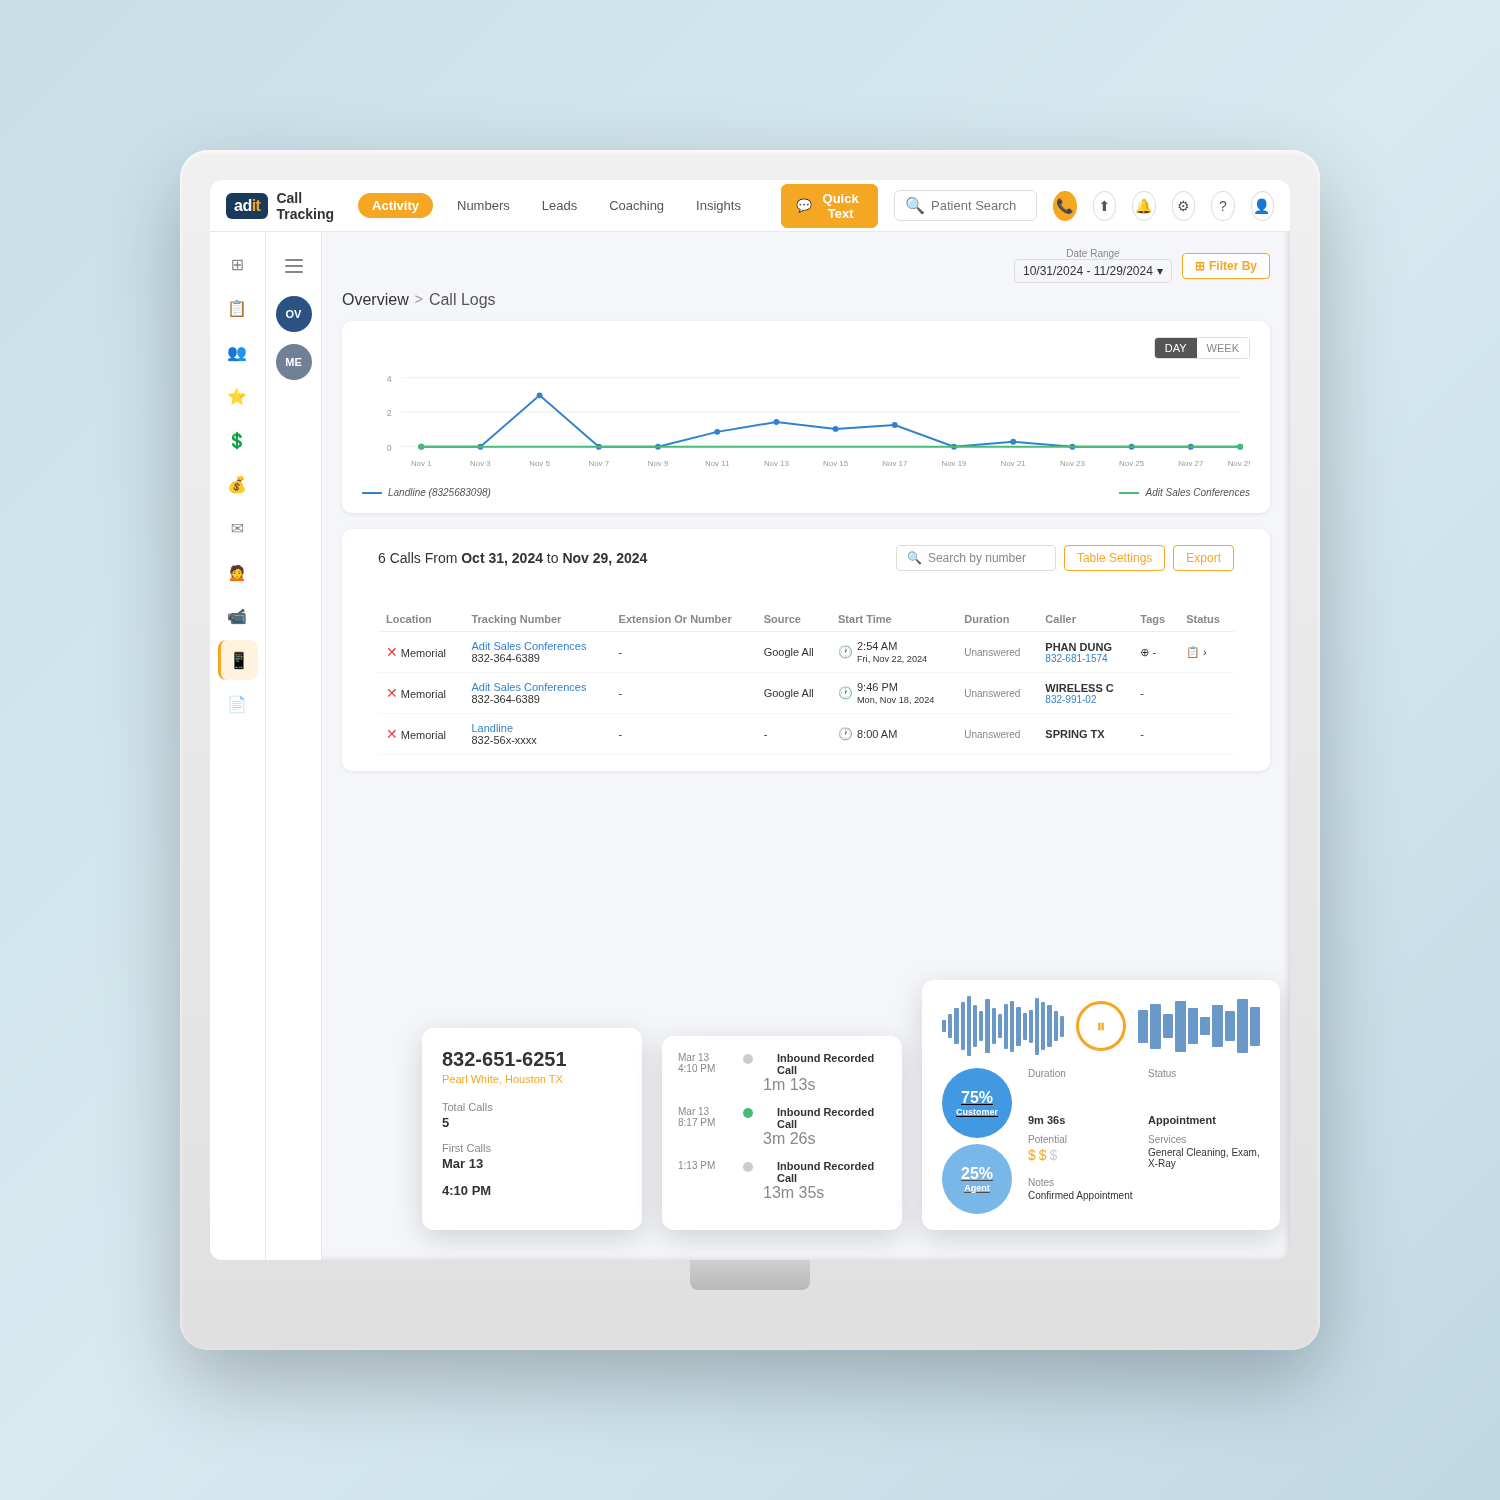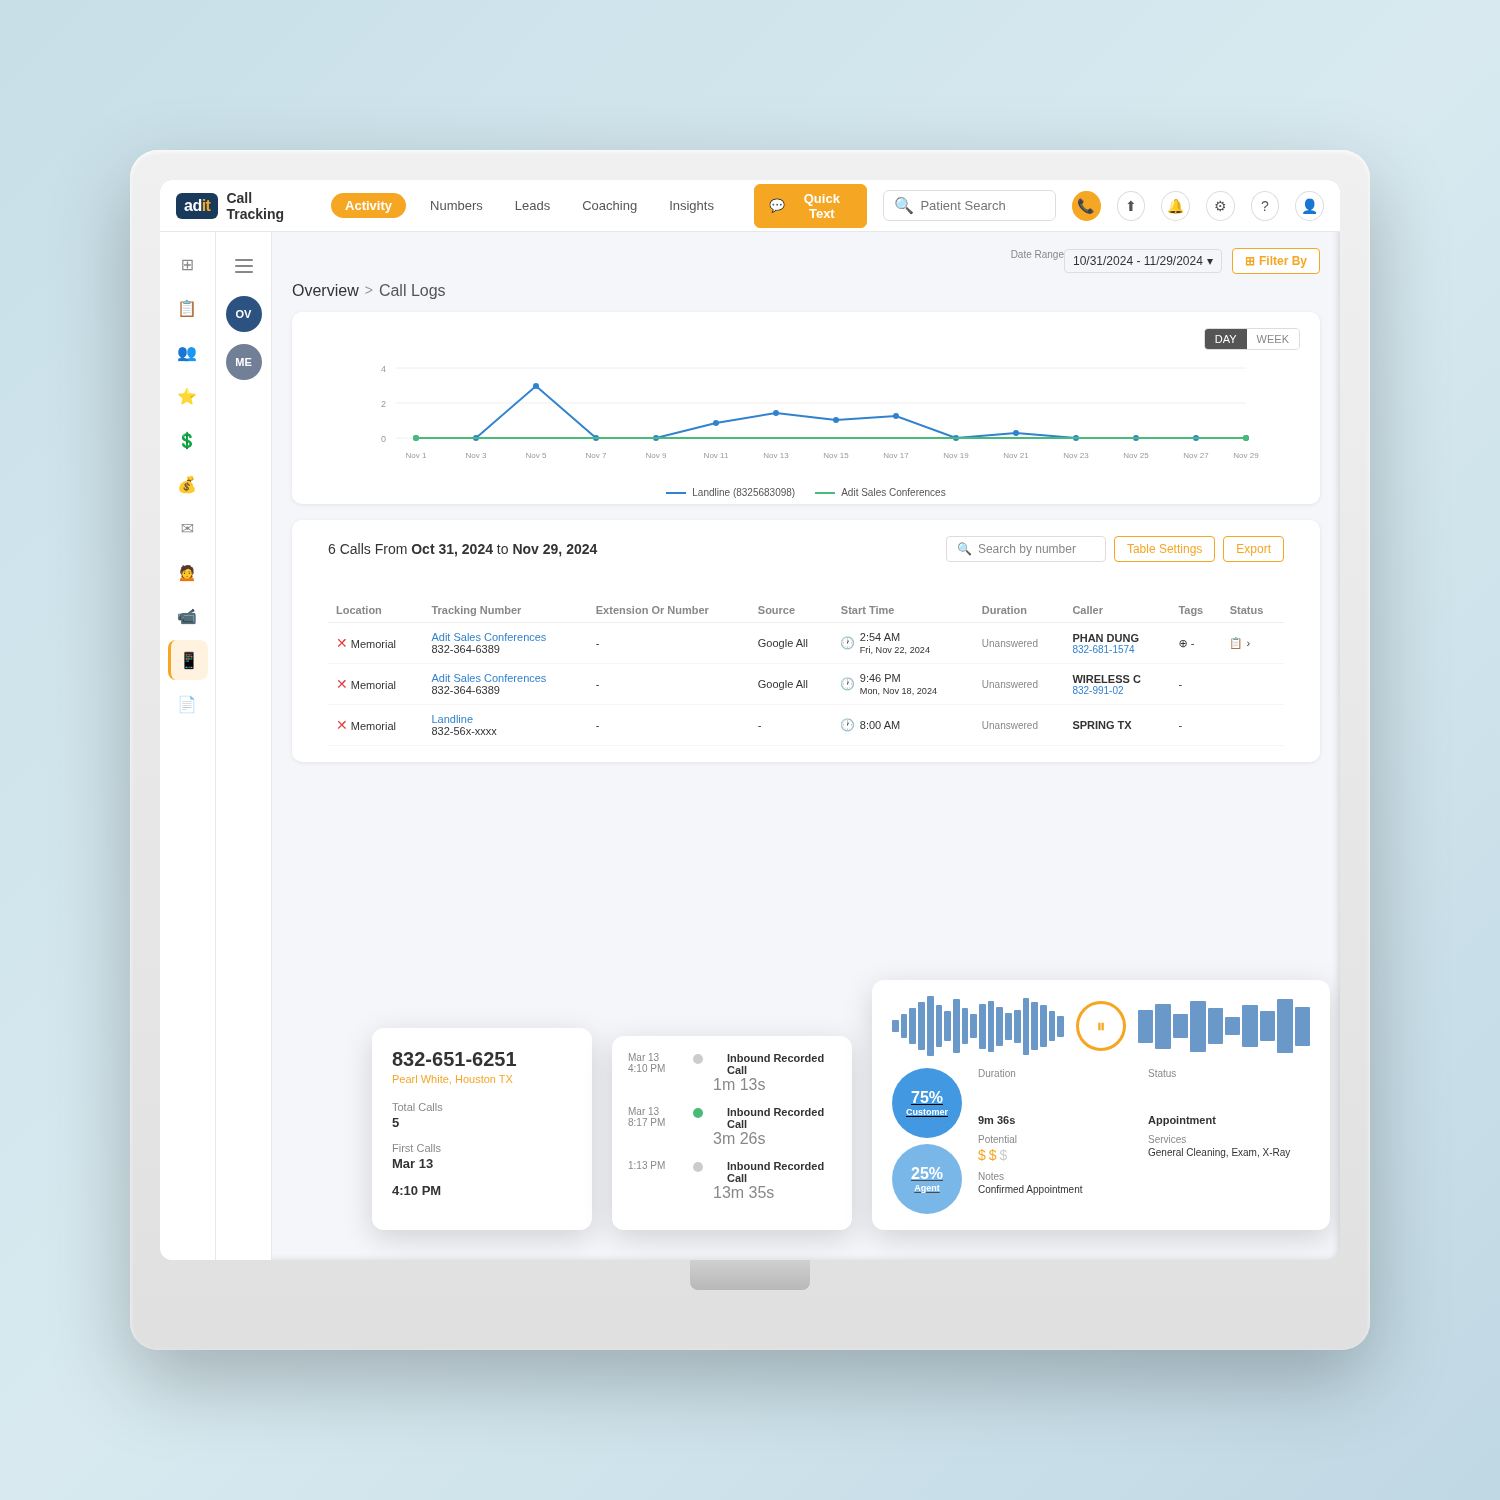--- a/index.html
+++ b/index.html
@@ -8,21 +8,21 @@
       width: 1500px;
       height: 1500px;
       display: flex;
       align-items: center;
       justify-content: center;
       font-family: -apple-system, BlinkMacSystemFont, 'Segoe UI', sans-serif;
       overflow: hidden;
     }
 
     .monitor-outer {
-      width: 1240px;
+      width: 1140px;
       height: 1200px;
       background: linear-gradient(180deg, #f0f0f0 0%, #e0e0e0 100%);
       border-radius: 28px;
       padding: 30px 30px 60px;
       box-shadow: 0 30px 80px rgba(0,0,0,0.25), inset 0 2px 4px rgba(255,255,255,0.8);
       display: flex;
       flex-direction: column;
       align-items: center;
     }
 
@@ -365,23 +365,24 @@
       position: relative;
     }
 
     .chart-svg {
       width: 100%;
       height: 110px;
     }
 
     .chart-legend {
       display: flex;
-      justify-content: center;
+      justify-content: space-between;
       gap: 20px;
-      margin-top: 15px;
+      margin-top: 6px;
+      font-style: italic;
     }
 
     .legend-item {
       display: flex;
       align-items: center;
       gap: 6px;
       font-size: 10px;
       color: #555;
     }
 
@@ -824,21 +825,21 @@
           <div class="hamburger-line"></div>
           <div class="hamburger-line"></div>
         </div>
         <div class="user-avatar">OV</div>
         <div class="user-avatar me">ME</div>
       </div>
 
       <div class="content-area">
 
         <div class="date-range-bar">
-          <div style="display:flex;flex-direction:row;align-items:flex-start;">
+          <div style="display:flex;flex-direction:column;align-items:center;">
             <span class="date-range-label">Date Range</span>
             <div class="date-range-value">
               <span>10/31/2024 - 11/29/2024</span>
               <span>▾</span>
             </div>
           </div>
           <button class="filter-btn">
             <span>⊞</span>
             <span>Filter By</span>
           </button>

